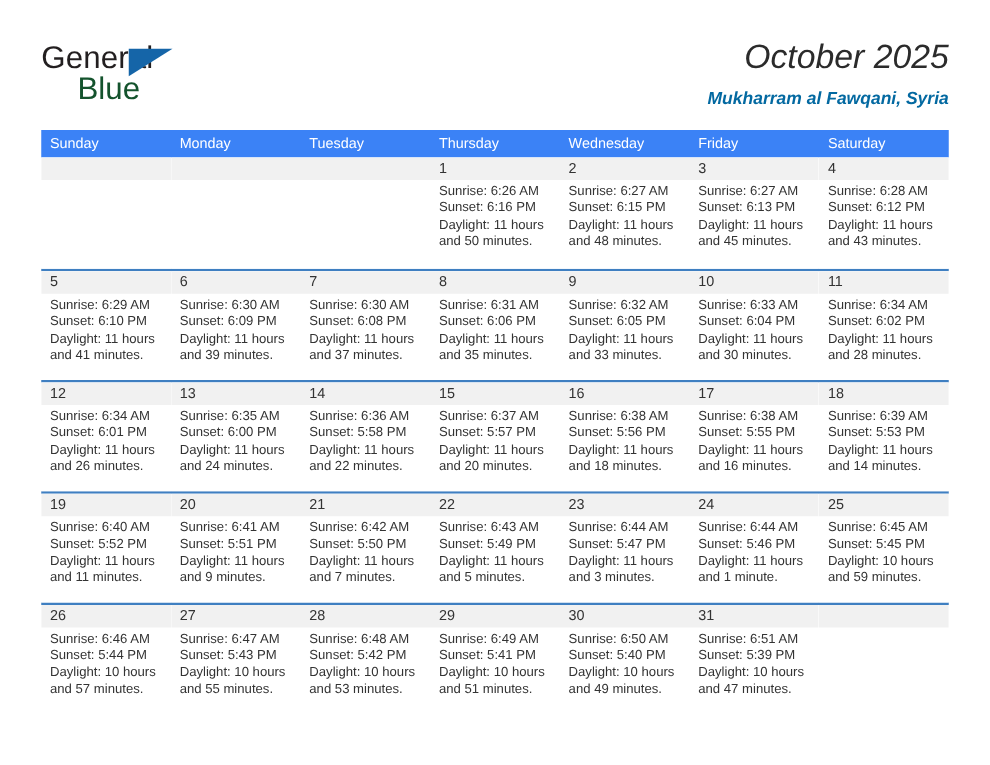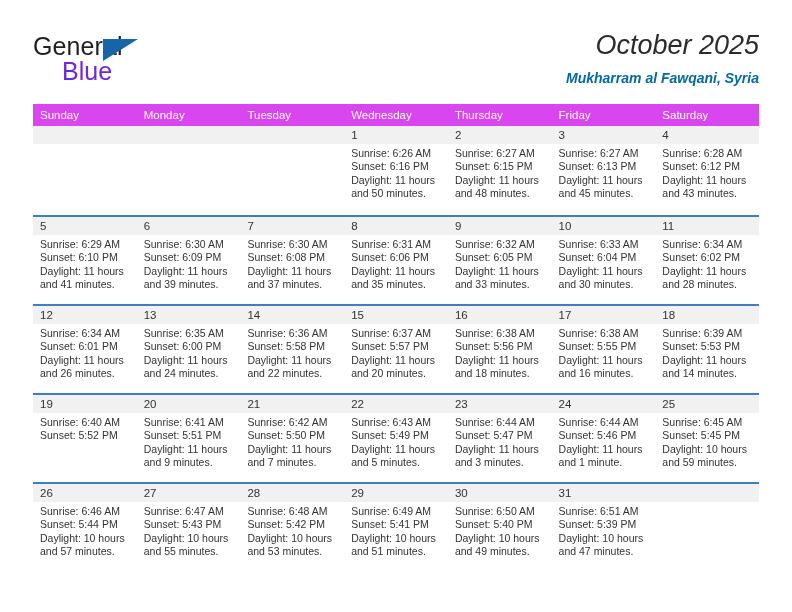--- a/index.html
+++ b/index.html
@@ -46,21 +46,21 @@
     letter-spacing: 0.1px;
     color: #231f20;
     font-family: "Liberation Sans", sans-serif;
     line-height: 28px;
   }
   .brand-blue {
     position: absolute;
     left: 29px;
     top: 25px;
     font-size: 25px;
-    color: #6d28d9;
+    color: #14532d;
     font-family: "Liberation Sans", sans-serif;
     line-height: 28px;
   }
   .brand-triangle {
     position: absolute;
     left: 70px;
     top: 7px;
     width: 0;
     height: 0;
     border-left: 35px solid #1565a8;
@@ -94,21 +94,21 @@
   
   .calendar {
     position: absolute;
     left: 33px;
     top: 104px;
     width: 726px;
   }
 
   .weekday-row {
     display: flex;
-    background: #d946ef;
+    background: #3b82f6;
     height: 22px;
   }
   .weekday-cell {
     flex: 1 1 0;
     color: #ffffff;
     font-size: 11.5px;
     line-height: 22px;
     padding-left: 7px;
     box-sizing: border-box;
     white-space: nowrap;
@@ -177,22 +177,22 @@
       <h2 class="location-title">Mukharram al Fawqani, Syria</h2>
     </div>
 
   </div>
 
   <div class="calendar">
     <div class="weekday-row" id="weekday-row">
         <div class="weekday-cell">Sunday</div>
         <div class="weekday-cell">Monday</div>
         <div class="weekday-cell">Tuesday</div>
+        <div class="weekday-cell">Thursday</div>
         <div class="weekday-cell">Wednesday</div>
-        <div class="weekday-cell">Thursday</div>
         <div class="weekday-cell">Friday</div>
         <div class="weekday-cell">Saturday</div>
       </div>
     <div id="weeks-container">
         <div class="week-row first">
           <div class="day-cell empty">
             <div class="day-number"></div>
           </div>
           <div class="day-cell empty">
             <div class="day-number"></div>
@@ -348,20 +348,21 @@
               <div class="daylight">Daylight: 11 hours and 14 minutes.</div>
             </div>
           </div>
         </div>
         <div class="week-row">
           <div class="day-cell">
             <div class="day-number">19</div>
             <div class="day-info">
               <div class="sunrise">Sunrise: 6:40 AM</div>
               <div class="sunset">Sunset: 5:52 PM</div>
+              <div class="daylight">Daylight: 11 hours and 11 minutes.</div>
             </div>
           </div>
           <div class="day-cell">
             <div class="day-number">20</div>
             <div class="day-info">
               <div class="sunrise">Sunrise: 6:41 AM</div>
               <div class="sunset">Sunset: 5:51 PM</div>
               <div class="daylight">Daylight: 11 hours and 9 minutes.</div>
             </div>
           </div>

